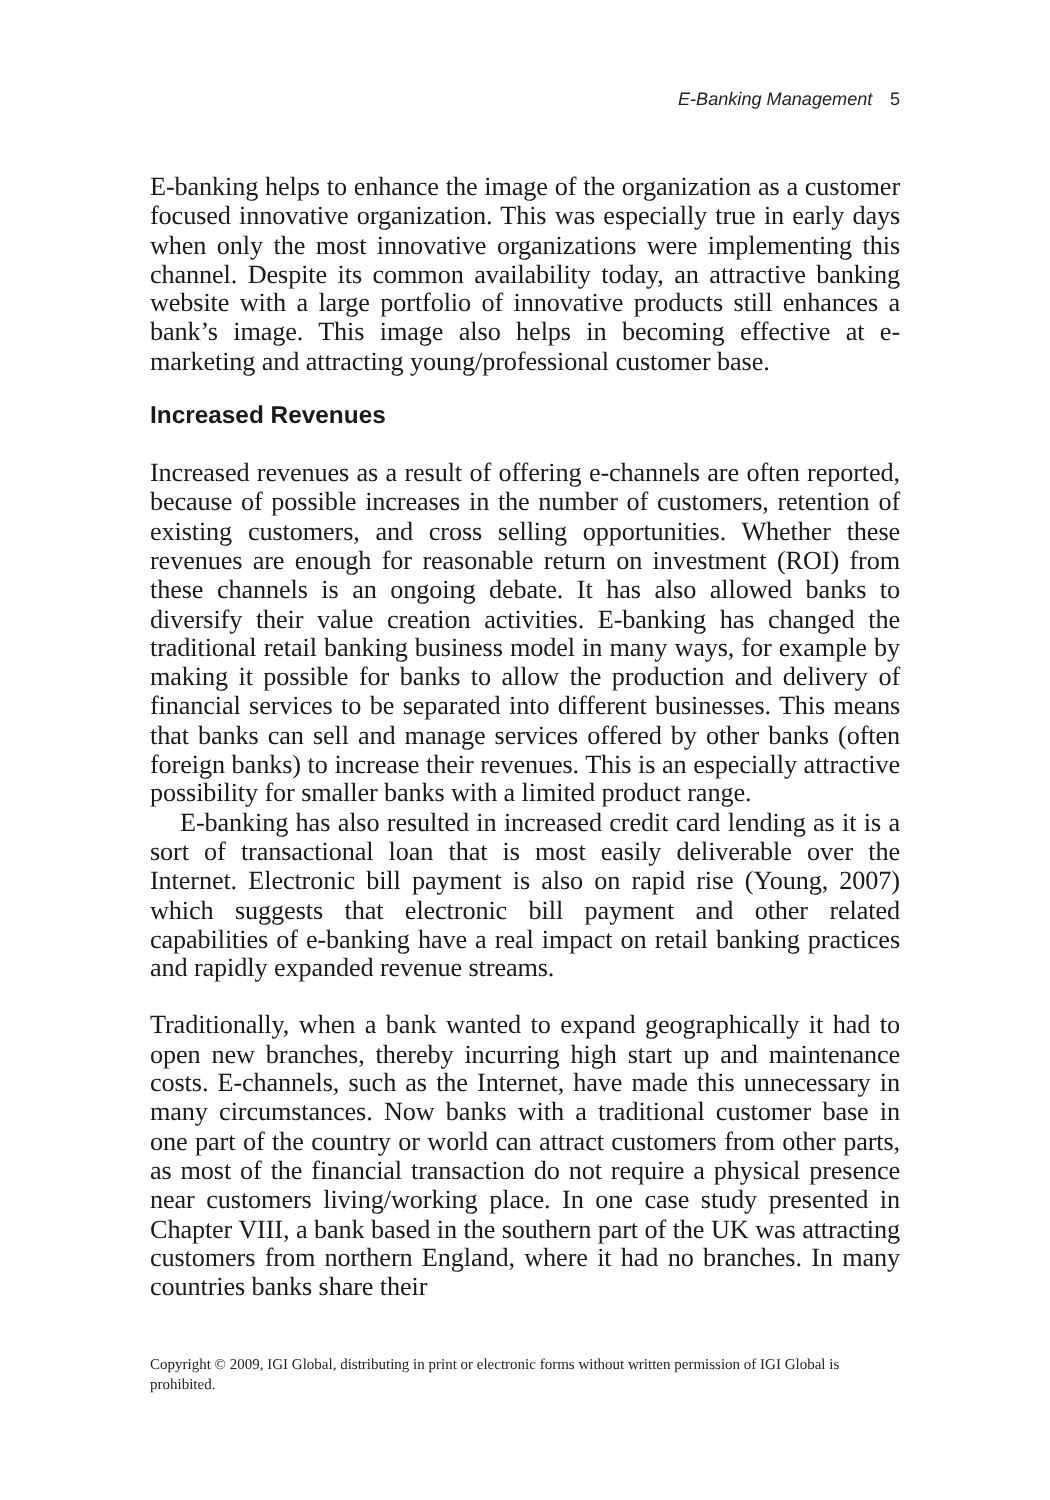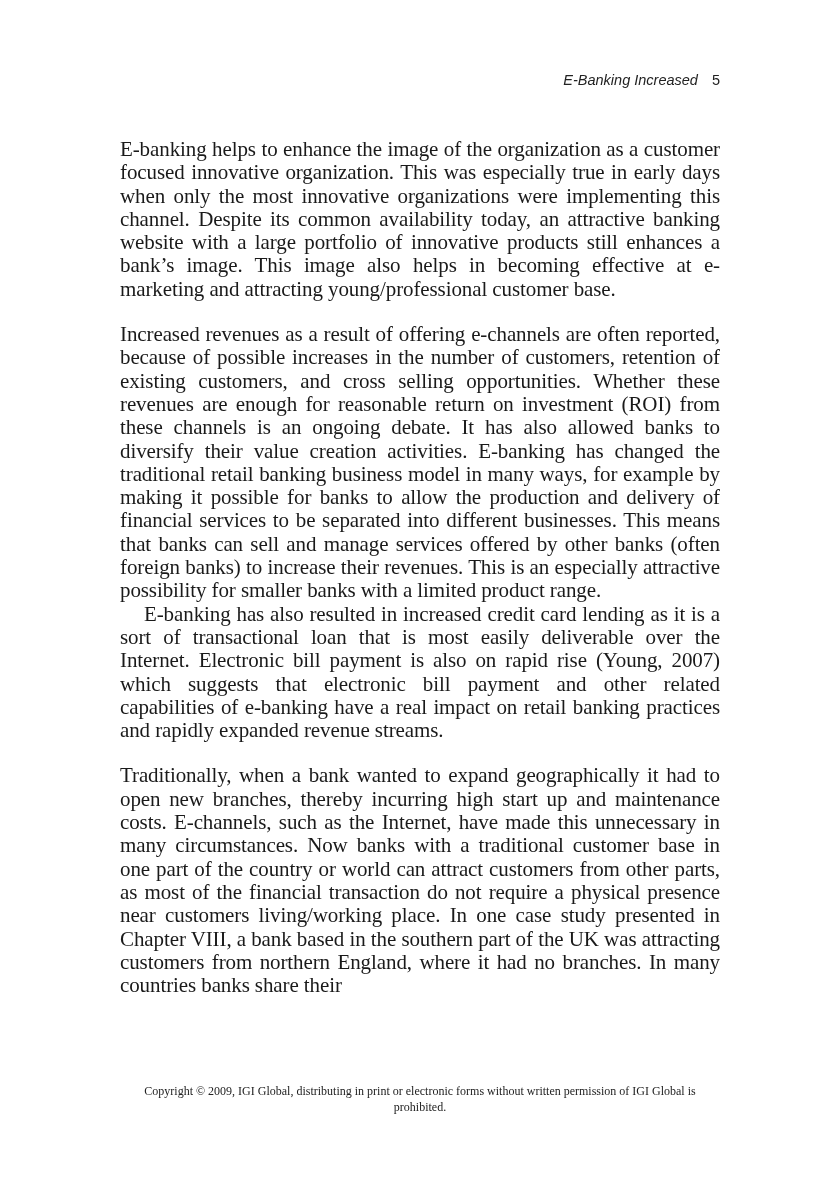--- a/index.html
+++ b/index.html
@@ -24,32 +24,33 @@
     p.indent { text-indent: 24px; }
     .sec1-h { margin-top: 0; }
     .sec1-p { margin-top: 22px; }
     .sec2-h { margin-top: 18px; }
     .sec2-p { margin-top: 22px; }
     .sec3-h { margin-top: 20px; }
     .sec3-p { margin-top: 22px; }
     .footer {
       position: absolute; top: 1083px; left: 120px; width: 600px;
       font-family: "Liberation Serif", serif; font-size: 12px; line-height: 16px;
-      color: #222; text-align: center;
+      color: #222; text-align: left;
     }
   </style>
 </head>
 <body>
 
 <div class="running-head">
-  <span class="title">E-Banking Increased</span><span class="pgnum">5</span>
+  <span class="title">E-Banking Management</span><span class="pgnum">5</span>
 </div>
 
 <div class="content">
   <p class="sec1-p">E-banking helps to enhance the image of the organization as a customer focused innovative organization. This was especially true in early days when only the most innovative organizations were implementing this channel. Despite its common availability today, an attractive banking website with a large portfolio of innovative products still enhances a bank’s image. This image also helps in becoming effective at e-marketing and attracting young/professional customer base.</p>
 
+  <h2 class="sec2-h">Increased Revenues</h2>
   <p class="sec2-p">Increased revenues as a result of offering e-channels are often reported, because of possible increases in the number of customers, retention of existing customers, and cross selling opportunities. Whether these revenues are enough for reasonable return on investment (ROI) from these channels is an ongoing debate. It has also allowed banks to diversify their value creation activities. E-banking has changed the traditional retail banking business model in many ways, for example by making it possible for banks to allow the production and delivery of financial services to be separated into different businesses. This means that banks can sell and manage services offered by other banks (often foreign banks) to increase their revenues. This is an especially attractive possibility for smaller banks with a limited product range.</p>
   <p class="indent">E-banking has also resulted in increased credit card lending as it is a sort of transactional loan that is most easily deliverable over the Internet. Electronic bill payment is also on rapid rise (Young, 2007) which suggests that electronic bill payment and other related capabilities of e-banking have a real impact on retail banking practices and rapidly expanded revenue streams.</p>
 
   <p class="sec3-p">Traditionally, when a bank wanted to expand geographically it had to open new branches, thereby incurring high start up and maintenance costs. E-channels, such as the Internet, have made this unnecessary in many circumstances. Now banks with a traditional customer base in one part of the country or world can attract customers from other parts, as most of the financial transaction do not require a physical presence near customers living/working place. In one case study presented in Chapter VIII, a bank based in the southern part of the UK was attracting customers from northern England, where it had no branches. In many countries banks share their</p>
 </div>
 
 <div class="footer">Copyright © 2009, IGI Global, distributing in print or electronic forms without written permission of IGI Global is prohibited.</div>
 
 </body></html>

